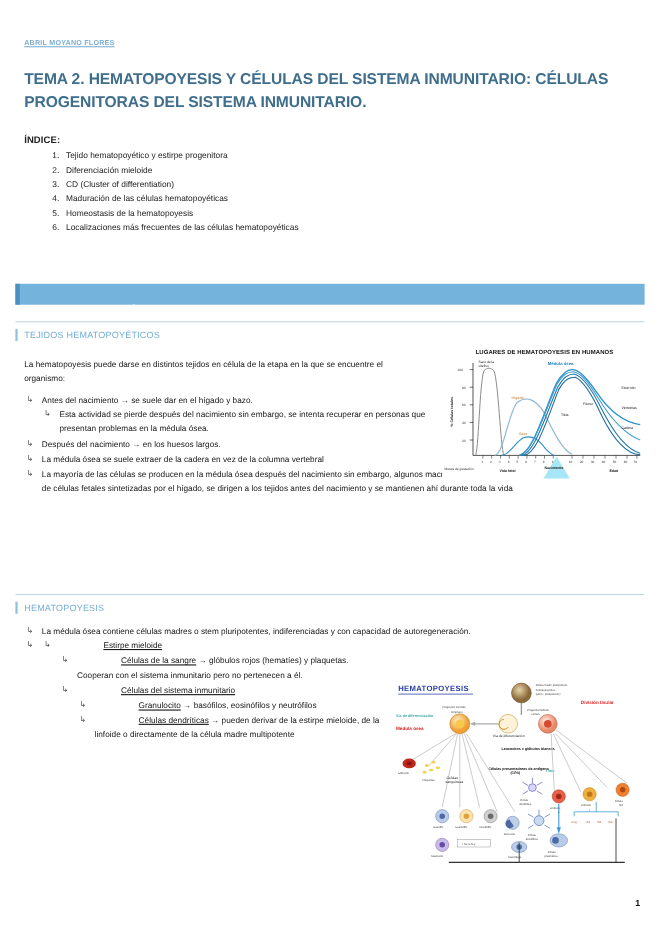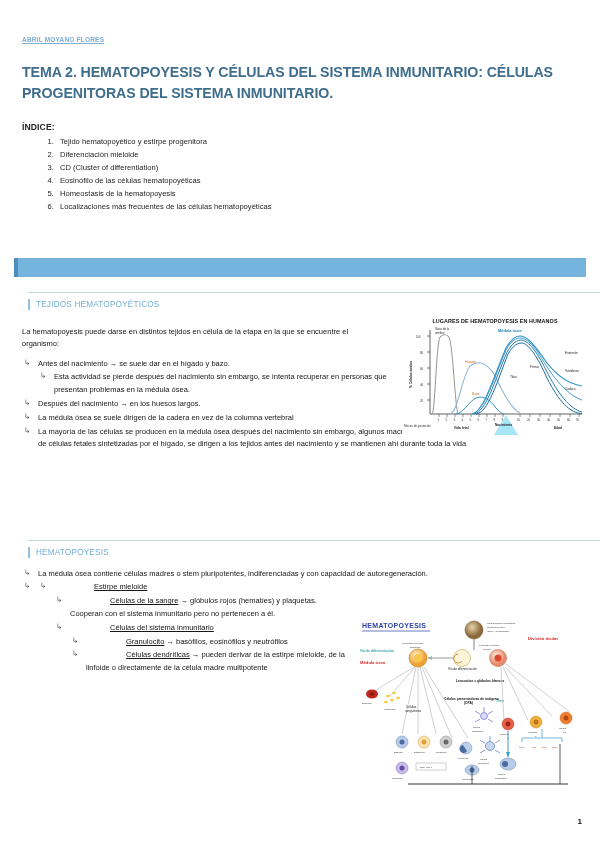--- a/index.html
+++ b/index.html
@@ -44,21 +44,21 @@
     background:#74b3dc;
     border-left:4px solid #4a8fbf;
     display:flex; align-items:center;
     padding-left:8px;
   }
   .section-bar span {
     color:#ffffff; font-size:7.9px; font-weight:600; letter-spacing:.15px;margin-top:28px;
   }
 
   
-  .subsec { position:absolute; left:28px; width:572px; }
+  .subsec { position:absolute; left:14px; width:572px; }
   .subsec .rule { height:1px; background:#bfd8e8; width:100%; }
   .subsec .lbl {
     border-left:2px solid #8fc1e0;
     padding-left:6px; margin-top:6px;
     font-size:8.2px; color:#74aed4; letter-spacing:.2px;
     line-height:11px;
   }
   #subsec-tejidos { top:292px; }
   #subsec-hemato { top:540px; }
 
@@ -128,21 +128,21 @@
   <a class="author" href="#">ABRIL MOYANO FLORES</a>
 
   <div class="doc-title">TEMA 2. HEMATOPOYESIS Y CÉLULAS DEL SISTEMA INMUNITARIO: CÉLULAS PROGENITORAS DEL SISTEMA INMUNITARIO.</div>
 
   <div class="index-wrap">
     <div class="index-label">ÍNDICE:</div>
     <ol class="index-list">
       <li>Tejido hematopoyético y estirpe progenitora</li>
       <li>Diferenciación mieloide</li>
       <li>CD (Cluster of differentiation)</li>
-      <li>Eosinófilo de las células hematopoyéticas</li>
+      <li>Maduración de las células hematopoyéticas</li>
       <li>Homeostasis de la hematopoyesis</li>
       <li>Localizaciones más frecuentes de las células hematopoyéticas</li>
     </ol>
   </div>
 
   <div class="section-bar">
     <span>1. TEJIDO HEMATOPOYÉTICO Y ESTIRPE PROGENITORA</span>
   </div>
 
   <div class="subsec" id="subsec-tejidos">
@@ -156,21 +156,21 @@
     <ul class="bl">
       <li>
         <span>Antes del nacimiento → se suele dar en el hígado y bazo.</span>
         <ul class="bl lvl1">
           <li>Esta actividad se pierde después del nacimiento sin embargo, se intenta recuperar en personas que presentan problemas en la médula ósea.</li>
         </ul>
       </li>
       <li>
         <span>Después del nacimiento → en los huesos largos.</span>
       </li>
-      <li class="wide">La médula ósea se suele dirigen de la cadera en vez de la columna vertebral</li>
+      <li class="wide">La médula ósea se suele extraer de la cadera en vez de la columna vertebral</li>
       <li class="wide">La mayoría de las células se producen en la médula ósea después del nacimiento sin embargo, algunos macrófagos residentes en tejidos y órganos proceden de células fetales sintetizadas por el hígado, se dirigen a los tejidos antes del nacimiento y se mantienen ahí durante toda la vida</li>
     </ul>
   </div>
 
   <div class="subsec" id="subsec-hemato">
     <div class="rule"></div>
     <div class="lbl">HEMATOPOYESIS</div>
   </div>
 
   <div id="list-hemato">

